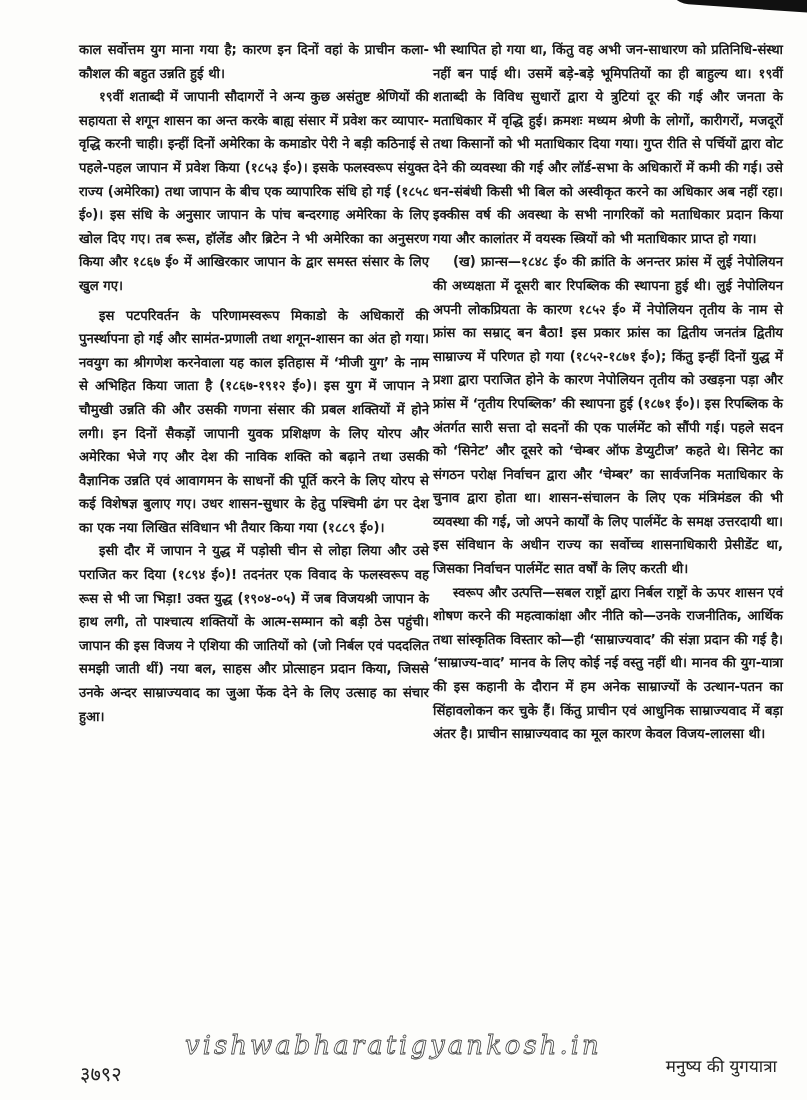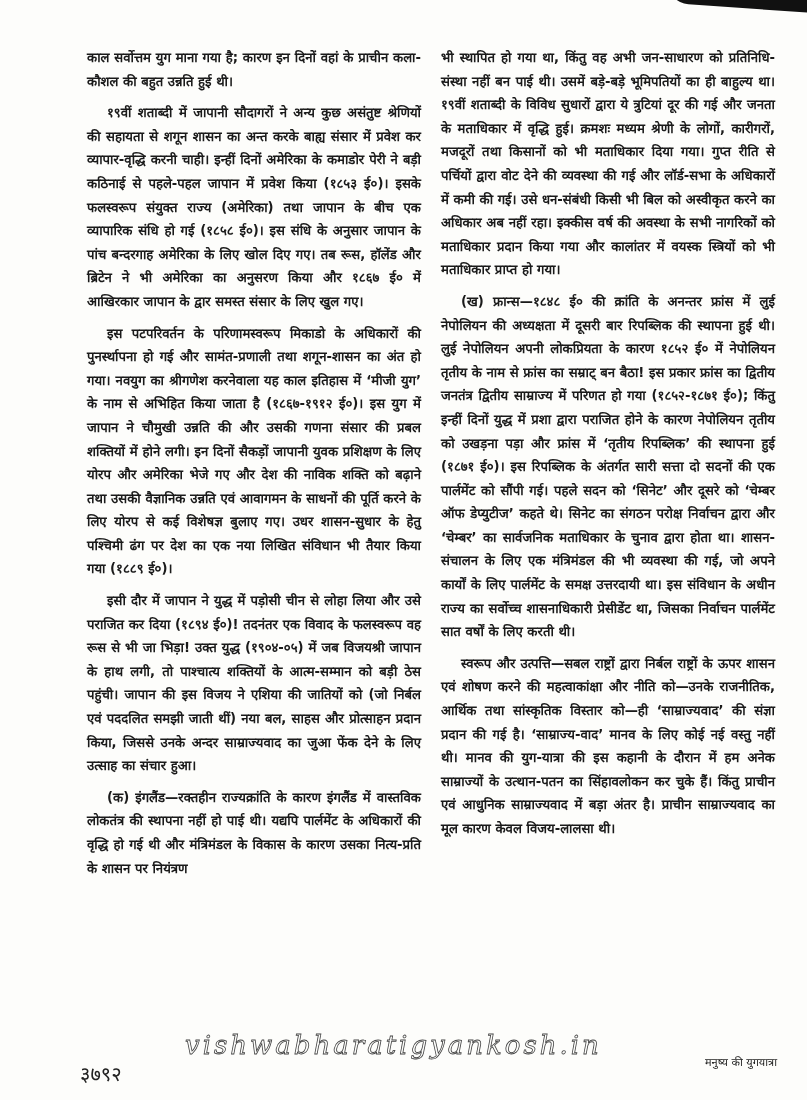--- a/index.html
+++ b/index.html
@@ -13,53 +13,52 @@
       position: absolute; right: -10px; top: -14px; width: 150px; height: 22px;
       background: #111; transform: rotate(4deg); border-radius: 0 0 0 40px;
     }
     .column {
       position: absolute; top: 38px; width: 350px;
       font-size: 13.2px; line-height: 23.6px; font-weight: bold;
       text-align: justify;
     }
     .col-left { left: 79px; }
     .col-right { left: 433px; }
-    .para { margin: 8px; text-indent: 20px; }
+    .para { margin: 0; text-indent: 20px; }
     .para.noindent { text-indent: 0; }
     .heading {
       text-align: center; font-weight: normal; font-size: 15px;
       margin: 20px 0 14px 0; letter-spacing: 0.5px;
     }
     .lead { font-weight: bold; }
     .page-number {
       position: absolute; left: 80px; top: 1060px; font-size: 20px;
       font-weight: normal; color: #222;
     }
     .running-title {
-      position: absolute; right: 30px; top: 1054px; font-size: 11px;
+      position: absolute; right: 30px; top: 1054px; font-size: 17px;
       font-weight: normal; color: #222;
     }
     .watermark {
       position: absolute; left: 185px; top: 1030px;
       font-family: "DejaVu Serif", serif; font-style: italic;
       font-size: 26px; letter-spacing: 3px;
       color: transparent; -webkit-text-stroke: 0.8px #444;
     }
   </style>
 </head>
 <body>
 
 <div class="corner-shadow"></div>
 
 <div class="column col-left">
   <p class="para noindent">काल सर्वोत्तम युग माना गया है; कारण इन दिनों वहां के प्राचीन कला-कौशल की बहुत उन्नति हुई थी।</p>
   <p class="para">१९वीं शताब्दी में जापानी सौदागरों ने अन्य कुछ असंतुष्ट श्रेणियों की सहायता से शगून शासन का अन्त करके बाह्य संसार में प्रवेश कर व्यापार-वृद्धि करनी चाही। इन्हीं दिनों अमेरिका के कमाडोर पेरी ने बड़ी कठिनाई से पहले-पहल जापान में प्रवेश किया (१८५३ ई०)। इसके फलस्वरूप संयुक्त राज्य (अमेरिका) तथा जापान के बीच एक व्यापारिक संधि हो गई (१८५८ ई०)। इस संधि के अनुसार जापान के पांच बन्दरगाह अमेरिका के लिए खोल दिए गए। तब रूस, हॉलेंड और ब्रिटेन ने भी अमेरिका का अनुसरण किया और १८६७ ई० में आखिरकार जापान के द्वार समस्त संसार के लिए खुल गए।</p>
   <p class="para" style="margin-top:6px;">इस पटपरिवर्तन के परिणामस्वरूप मिकाडो के अधिकारों की पुनर्स्थापना हो गई और सामंत-प्रणाली तथा शगून-शासन का अंत हो गया। नवयुग का श्रीगणेश करनेवाला यह काल इतिहास में ‘मीजी युग’ के नाम से अभिहित किया जाता है (१८६७-१९१२ ई०)। इस युग में जापान ने चौमुखी उन्नति की और उसकी गणना संसार की प्रबल शक्तियों में होने लगी। इन दिनों सैकड़ों जापानी युवक प्रशिक्षण के लिए योरप और अमेरिका भेजे गए और देश की नाविक शक्ति को बढ़ाने तथा उसकी वैज्ञानिक उन्नति एवं आवागमन के साधनों की पूर्ति करने के लिए योरप से कई विशेषज्ञ बुलाए गए। उधर शासन-सुधार के हेतु पश्चिमी ढंग पर देश का एक नया लिखित संविधान भी तैयार किया गया (१८८९ ई०)।</p>
   <p class="para">इसी दौर में जापान ने युद्ध में पड़ोसी चीन से लोहा लिया और उसे पराजित कर दिया (१८९४ ई०)! तदनंतर एक विवाद के फलस्वरूप वह रूस से भी जा भिड़ा! उक्त युद्ध (१९०४-०५) में जब विजयश्री जापान के हाथ लगी, तो पाश्चात्य शक्तियों के आत्म-सम्मान को बड़ी ठेस पहुंची। जापान की इस विजय ने एशिया की जातियों को (जो निर्बल एवं पददलित समझी जाती थीं) नया बल, साहस और प्रोत्साहन प्रदान किया, जिससे उनके अन्दर साम्राज्यवाद का जुआ फेंक देने के लिए उत्साह का संचार हुआ।</p>
-  <p class="para"><span class="lead">(क) इंगलैंड—</span><span>रक्तहीन राज्यक्रांति के कारण इंगलैंड में वास्तविक लोकतंत्र की स्थापना नहीं हो पाई थी। यद्यपि पार्लमेंट के अधिकारों की वृद्धि हो गई थी और मंत्रिमंडल के विकास के कारण उसका नित्य-प्रति के शासन पर नियंत्रण</span></p>
 </div>
 
 <div class="column col-right">
   <p class="para noindent">भी स्थापित हो गया था, किंतु वह अभी जन-साधारण को प्रतिनिधि-संस्था नहीं बन पाई थी। उसमें बड़े-बड़े भूमिपतियों का ही बाहुल्य था। १९वीं शताब्दी के विविध सुधारों द्वारा ये त्रुटियां दूर की गई और जनता के मताधिकार में वृद्धि हुई। क्रमशः मध्यम श्रेणी के लोगों, कारीगरों, मजदूरों तथा किसानों को भी मताधिकार दिया गया। गुप्त रीति से पर्चियों द्वारा वोट देने की व्यवस्था की गई और लॉर्ड-सभा के अधिकारों में कमी की गई। उसे धन-संबंधी किसी भी बिल को अस्वीकृत करने का अधिकार अब नहीं रहा। इक्कीस वर्ष की अवस्था के सभी नागरिकों को मताधिकार प्रदान किया गया और कालांतर में वयस्क स्त्रियों को भी मताधिकार प्राप्त हो गया।</p>
   <p class="para"><span class="lead">(ख) फ्रान्स—</span><span>१८४८ ई० की क्रांति के अनन्तर फ्रांस में लुई नेपोलियन की अध्यक्षता में दूसरी बार रिपब्लिक की स्थापना हुई थी। लुई नेपोलियन अपनी लोकप्रियता के कारण १८५२ ई० में नेपोलियन तृतीय के नाम से फ्रांस का सम्राट् बन बैठा! इस प्रकार फ्रांस का द्वितीय जनतंत्र द्वितीय साम्राज्य में परिणत हो गया (१८५२-१८७१ ई०); किंतु इन्हीं दिनों युद्ध में प्रशा द्वारा पराजित होने के कारण नेपोलियन तृतीय को उखड़ना पड़ा और फ्रांस में ‘तृतीय रिपब्लिक’ की स्थापना हुई (१८७१ ई०)। इस रिपब्लिक के अंतर्गत सारी सत्ता दो सदनों की एक पार्लमेंट को सौंपी गई। पहले सदन को ‘सिनेट’ और दूसरे को ‘चेम्बर ऑफ डेप्युटीज’ कहते थे। सिनेट का संगठन परोक्ष निर्वाचन द्वारा और ‘चेम्बर’ का सार्वजनिक मताधिकार के चुनाव द्वारा होता था। शासन-संचालन के लिए एक मंत्रिमंडल की भी व्यवस्था की गई, जो अपने कार्यों के लिए पार्लमेंट के समक्ष उत्तरदायी था। इस संविधान के अधीन राज्य का सर्वोच्च शासनाधिकारी प्रेसीडेंट था, जिसका निर्वाचन पार्लमेंट सात वर्षों के लिए करती थी।</span></p>
   <p class="para"><span class="lead">स्वरूप और उत्पत्ति—</span><span>सबल राष्ट्रों द्वारा निर्बल राष्ट्रों के ऊपर शासन एवं शोषण करने की महत्वाकांक्षा और नीति को—उनके राजनीतिक, आर्थिक तथा सांस्कृतिक विस्तार को—ही ‘साम्राज्यवाद’ की संज्ञा प्रदान की गई है। ‘साम्राज्य-वाद’ मानव के लिए कोई नई वस्तु नहीं थी। मानव की युग-यात्रा की इस कहानी के दौरान में हम अनेक साम्राज्यों के उत्थान-पतन का सिंहावलोकन कर चुके हैं। किंतु प्राचीन एवं आधुनिक साम्राज्यवाद में बड़ा अंतर है। प्राचीन साम्राज्यवाद का मूल कारण केवल विजय-लालसा थी।</span></p>
 </div>
 
 <div class="watermark">vishwabharatigyankosh.in</div>
 <div class="page-number">३७९२</div>

